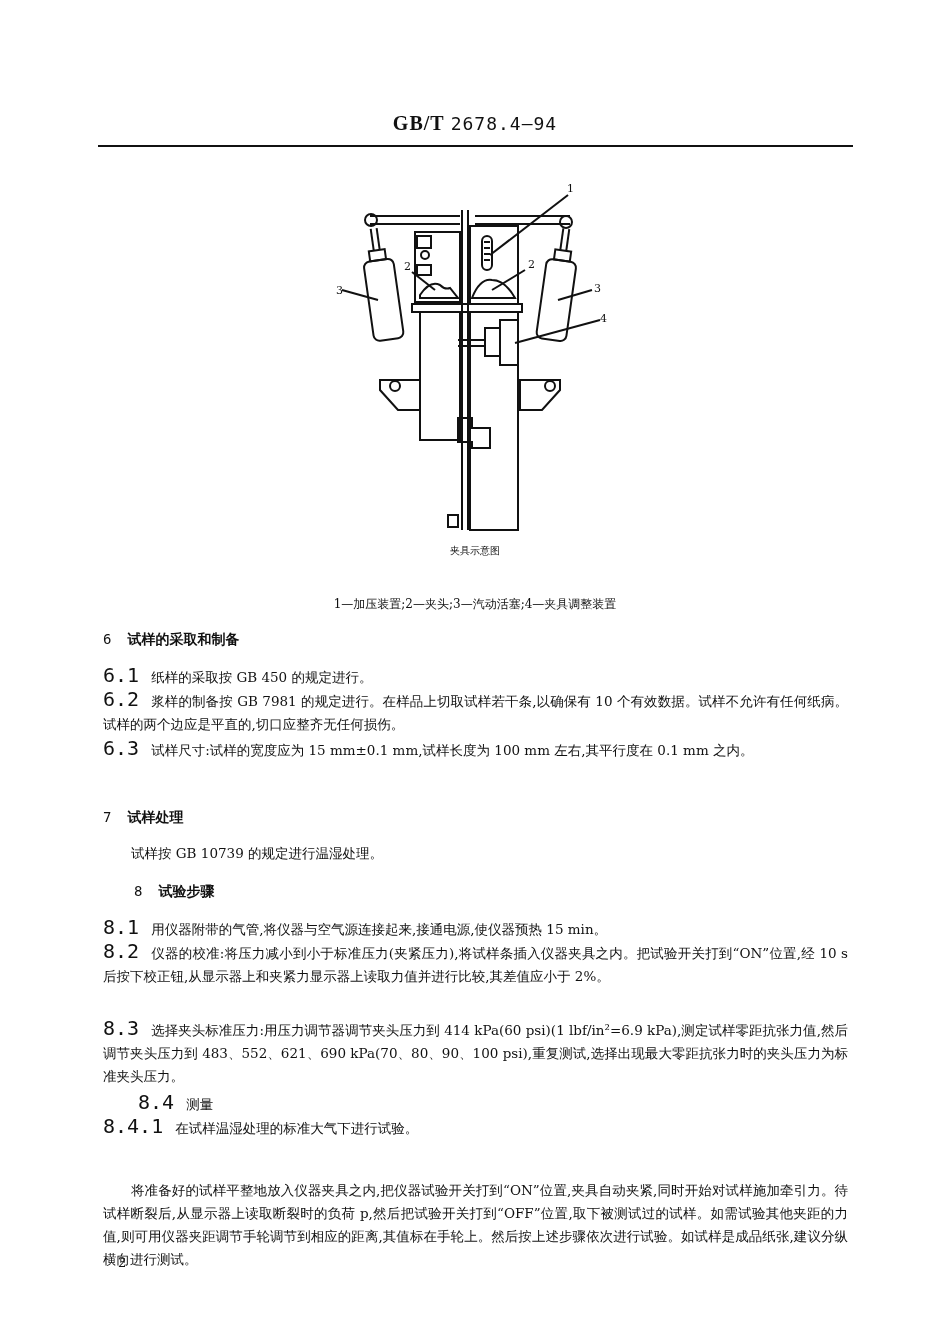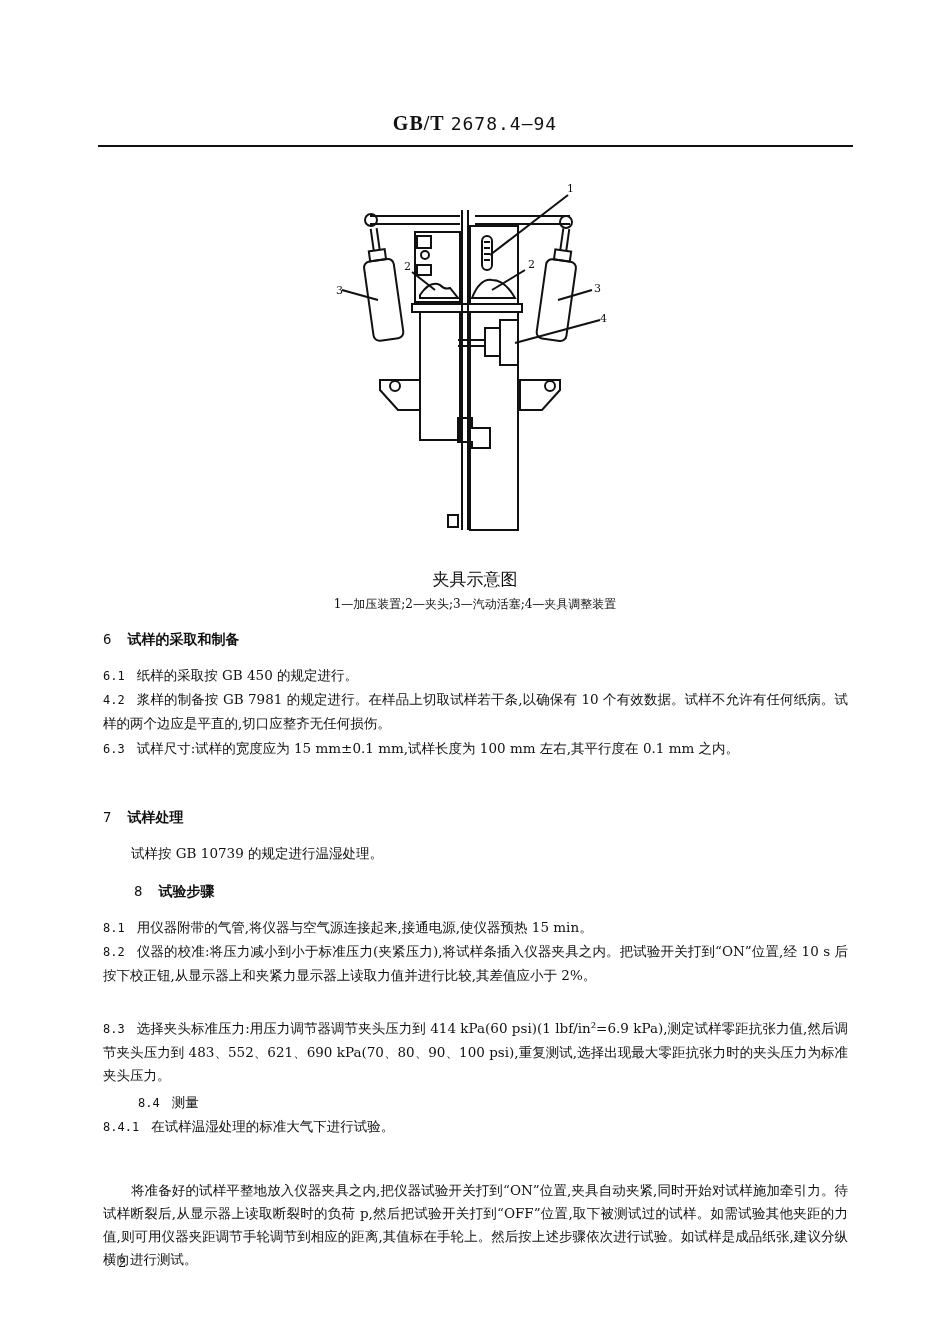--- a/index.html
+++ b/index.html
@@ -4,26 +4,26 @@
 <style>
   html, body { margin: 0; padding: 0; background: #ffffff; }
   body { width: 950px; height: 1344px; position: relative; overflow: hidden;
          font-family: "DejaVu Serif", "Liberation Serif", serif; color: #111; }
   .header-title { position: absolute; top: 112px; left: 0; width: 950px; text-align: center;
          font-family: "Liberation Serif", serif; font-size: 20px; letter-spacing: 1px; }
   .header-title .gb { font-weight: bold; }
   .header-title .num { font-family: "DejaVu Sans Mono", monospace; font-size: 18px; text-align: right; }
   .header-rule { position: absolute; top: 145px; left: 98px; width: 755px; height: 2px; background: #111; }
   .figure { position: absolute; top: 180px; left: 320px; width: 300px; height: 360px; }
-  .fig-caption { position: absolute; top: 568px; left: 0; width: 950px; text-align: center; font-size: 17px; }
+  .fig-caption { position: absolute; top: 544px; left: 0; width: 950px; text-align: center; font-size: 10px; }
   .fig-legend { position: absolute; top: 596px; left: 0; width: 950px; text-align: center; font-size: 12px; }
   .block { position: absolute; left: 103px; width: 745px; font-size: 13.5px; line-height: 23px; }
   .sec-head { font-family: "DejaVu Sans", sans-serif; font-weight: bold; font-size: 14px; }
   .sec-head .n { font-weight: normal; font-family: "DejaVu Sans Mono", monospace; margin-right: 16px; }
-  .clause-num { font-family: "DejaVu Sans Mono", monospace; margin-right: 12px; font-size: 12px; }
+  .clause-num { font-family: "DejaVu Sans Mono", monospace; margin-right: 12px; font-size: 20px; }
   .indent { text-indent: 28px; }
   .page-num { position: absolute; top: 1255px; left: 118px; font-size: 13px; }
   .justify { text-align: justify; }
 </style>
 </head>
 <body>
 
 <div class="header-title">
   <span class="gb">GB/T</span>
   <span class="num">2678.4—94</span>
@@ -103,21 +103,21 @@
 <div class="fig-caption">夹具示意图</div>
 <div class="fig-legend">1—加压装置;2—夹头;3—汽动活塞;4—夹具调整装置</div>
 
 <div class="block" style="top:628px;">
   <div class="sec-head"><span class="n">6</span><span>试样的采取和制备</span></div>
 </div>
 <div class="block justify" style="top:664px;">
   <span class="clause-num">6.1</span><span>纸样的采取按 GB 450 的规定进行。</span>
 </div>
 <div class="block justify" style="top:688px;">
-  <span class="clause-num">4.2</span><span>浆样的制备按 GB 7981 的规定进行。在样品上切取试样若干条,以确保有 10 个有效数据。试样不允许有任何纸病。试样的两个边应是平直的,切口应整齐无任何损伤。</span>
+  <span class="clause-num">6.2</span><span>浆样的制备按 GB 7981 的规定进行。在样品上切取试样若干条,以确保有 10 个有效数据。试样不允许有任何纸病。试样的两个边应是平直的,切口应整齐无任何损伤。</span>
 </div>
 <div class="block justify" style="top:737px;">
   <span class="clause-num">6.3</span><span>试样尺寸:试样的宽度应为 15 mm±0.1 mm,试样长度为 100 mm 左右,其平行度在 0.1 mm 之内。</span>
 </div>
 
 <div class="block" style="top:806px;">
   <div class="sec-head"><span class="n">7</span><span>试样处理</span></div>
 </div>
 <div class="block indent" style="top:842px;">试样按 GB 10739 的规定进行温湿处理。</div>
 

